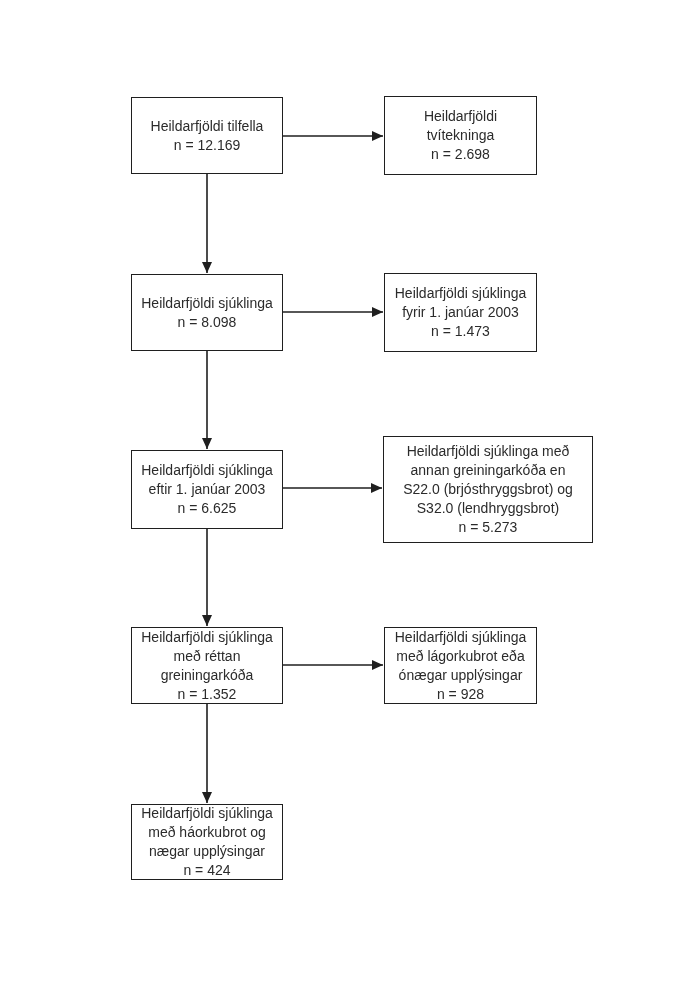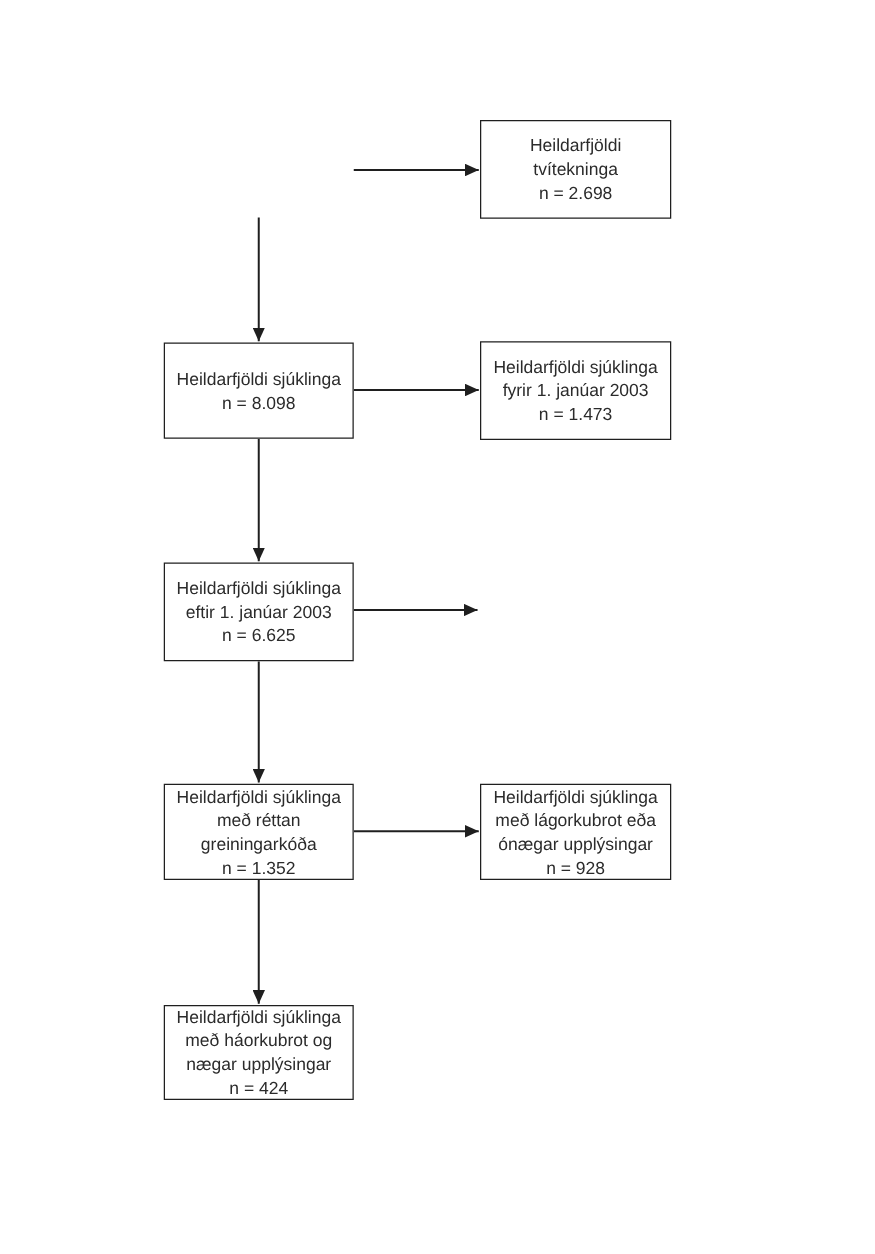--- a/index.html
+++ b/index.html
@@ -65,20 +65,24 @@
     <line x1="283" y1="312" x2="383" y2="312" stroke="#1f1f1f" stroke-width="1.6" marker-end="url(#ah)"></line>
     <line x1="283" y1="488" x2="382" y2="488" stroke="#1f1f1f" stroke-width="1.6" marker-end="url(#ah)"></line>
     <line x1="283" y1="665" x2="383" y2="665" stroke="#1f1f1f" stroke-width="1.6" marker-end="url(#ah)"></line>
 
     <line x1="207" y1="174" x2="207" y2="273" stroke="#1f1f1f" stroke-width="1.6" marker-end="url(#ah)"></line>
     <line x1="207" y1="351" x2="207" y2="449" stroke="#1f1f1f" stroke-width="1.6" marker-end="url(#ah)"></line>
     <line x1="207" y1="529" x2="207" y2="626" stroke="#1f1f1f" stroke-width="1.6" marker-end="url(#ah)"></line>
     <line x1="207" y1="704" x2="207" y2="803" stroke="#1f1f1f" stroke-width="1.6" marker-end="url(#ah)"></line>
   </svg>
 
+  <div class="node n1">
+    <span class="node-text">Heildarfjöldi tilfella
+n = 12.169</span>
+  </div>
 
   <div class="node n2">
     <span class="node-text">Heildarfjöldi
 tvítekninga
 n = 2.698</span>
   </div>
 
   <div class="node n3">
     <span class="node-text">Heildarfjöldi sjúklinga
 n = 8.098</span>
@@ -89,20 +93,27 @@
 fyrir 1. janúar 2003
 n = 1.473</span>
   </div>
 
   <div class="node n5">
     <span class="node-text">Heildarfjöldi sjúklinga
 eftir 1. janúar 2003
 n = 6.625</span>
   </div>
 
+  <div class="node n6">
+    <span class="node-text">Heildarfjöldi sjúklinga með
+annan greiningarkóða en
+S22.0 (brjósthryggsbrot) og
+S32.0 (lendhryggsbrot)
+n = 5.273</span>
+  </div>
 
   <div class="node n7">
     <span class="node-text">Heildarfjöldi sjúklinga
 með réttan
 greiningarkóða
 n = 1.352</span>
   </div>
 
   <div class="node n8">
     <span class="node-text">Heildarfjöldi sjúklinga

